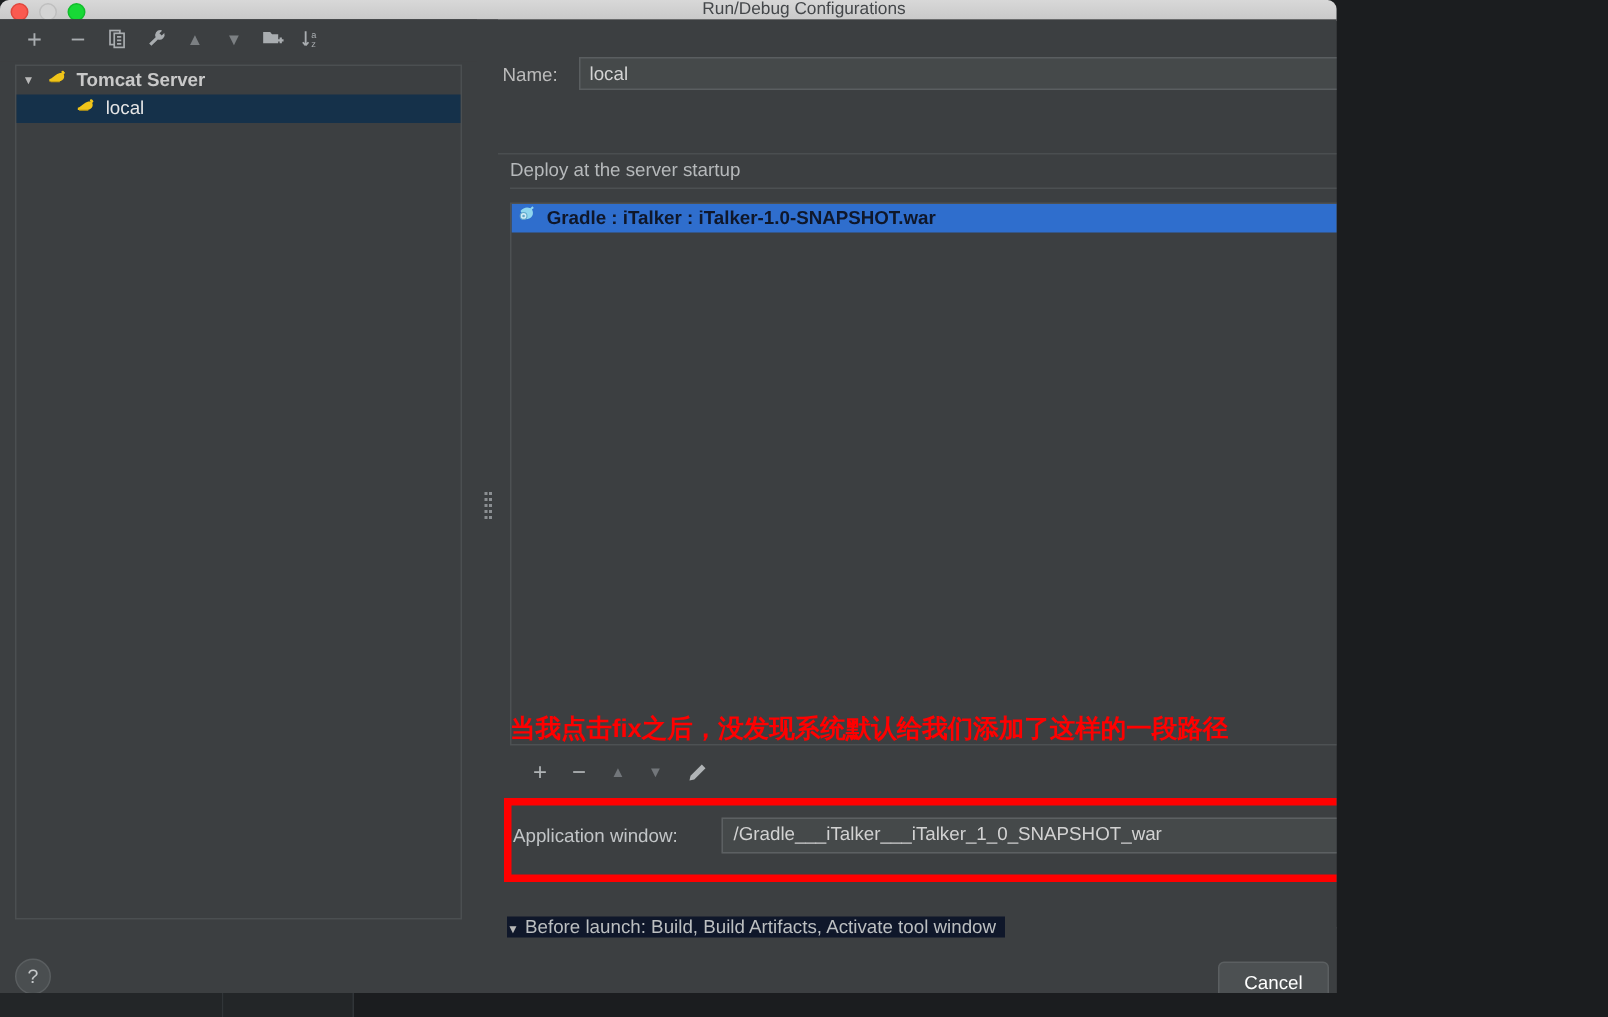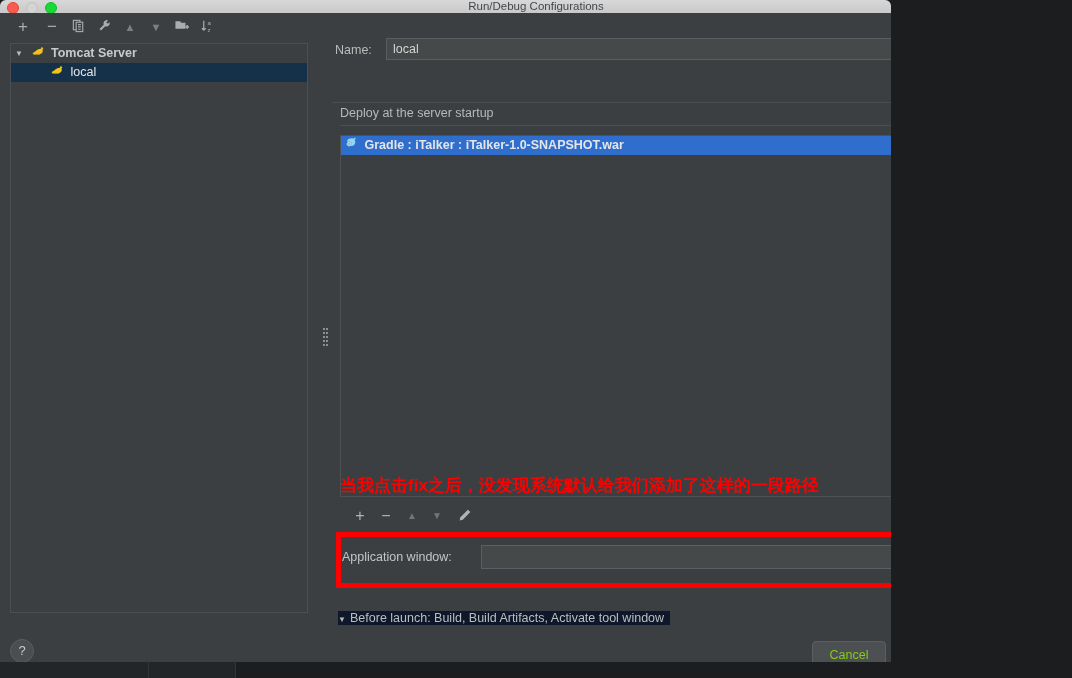--- a/index.html
+++ b/index.html
@@ -245,21 +245,21 @@
     background: #3c3f41;
     border: 1px solid #4d5153;
     box-sizing: border-box;
     overflow: hidden;
   }
   .deploy-row {
     position: relative;
     height: 19px;
     line-height: 19px;
     background: #2f6ecd;
-    color: #e5e5e5;
+    color: #0f172a;
     font-size: 12.5px;
     font-weight: bold;
     white-space: nowrap;
     padding-left: 2px;
   }
   .gradle-ico {
     display: inline-block;
     width: 18px;
     vertical-align: middle;
     text-align: center;
@@ -388,21 +388,21 @@
     font-size: 13px;
     text-align: center;
     line-height: 21px;
   }
   .btn {
     position: absolute;
     top: 23px;
     height: 28px;
     border-radius: 4px;
     font-size: 12.5px;
-    color: #84cc16;
+    color: #ffffff;
     background: #4c5052;
     border: 1px solid #5b5f61;
     box-sizing: border-box;
     text-align: center;
     line-height: 26px;
     cursor: default;
   }
   .btn.primary {
     background: #3f72b0;
     border-color: #3f72b0;
@@ -546,20 +546,21 @@
             </svg>
           </div>
         </div>
 
         <div class="bl-line" style="left:6px;top:605px;width:702px;"></div>
       </div>
 
       <div class="ctx-highlight"></div>
       <div class="ctx-label" style="left:342px;top:537px;">Application window:</div>
       <div class="ctx-input" style="left:481px;top:532px;">
+        <span class="ctx-value">/Gradle___iTalker___iTalker_1_0_SNAPSHOT_war</span>
         <span class="ctx-arrow">▼</span>
       </div>
 
       <div class="before-launch">
         <span class="bl-arrow">▼</span><span>Before launch: Build, Build Artifacts, Activate tool window</span>
       </div>
 
       <div class="vscroll-track"></div>
       <div class="vscroll-thumb"></div>
 

